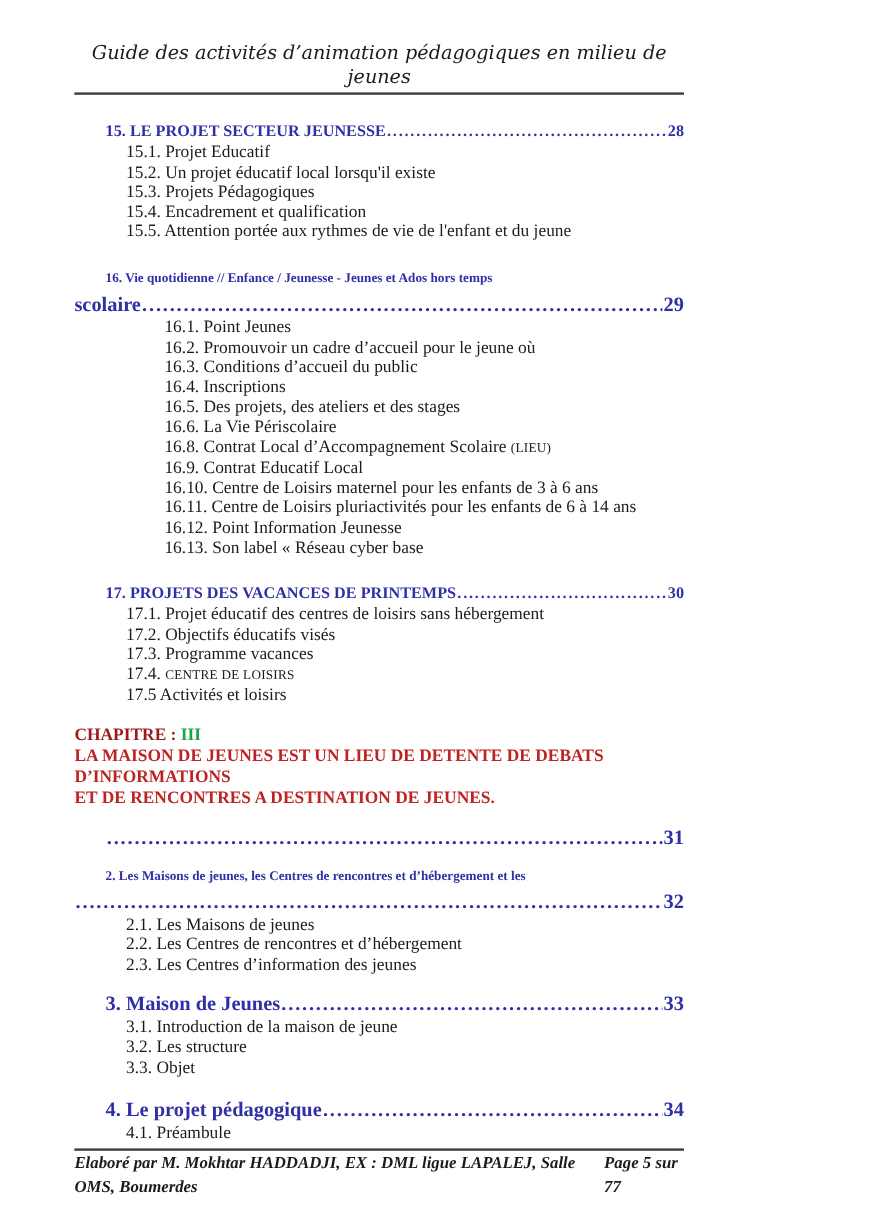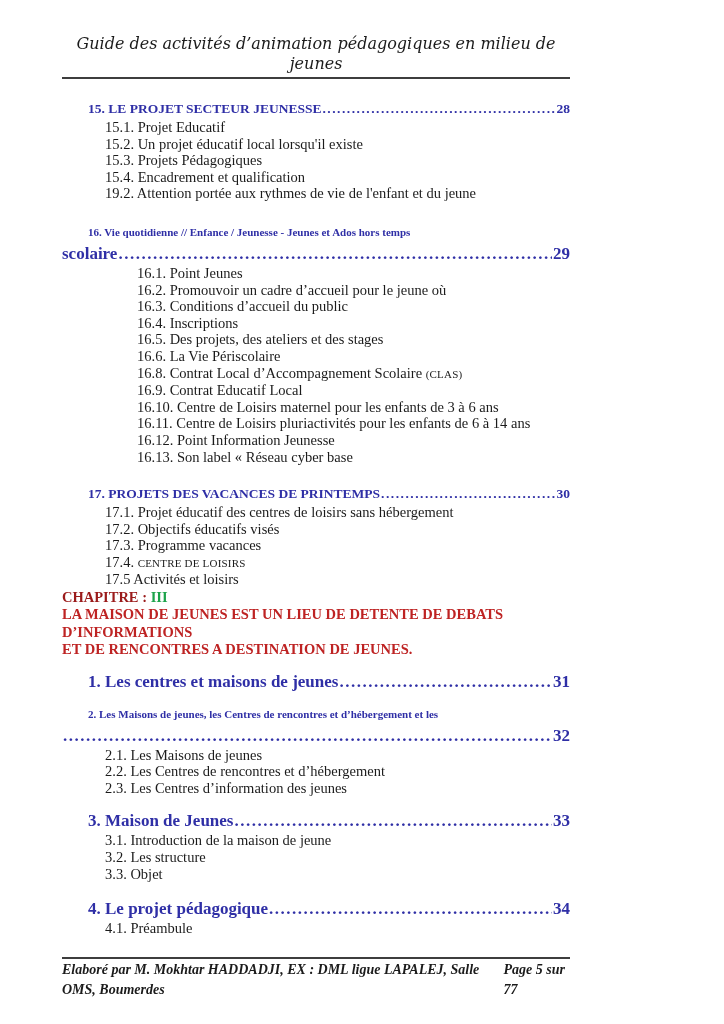--- a/index.html
+++ b/index.html
@@ -51,21 +51,21 @@
   
   .chapitre{font-size:14.5px;font-weight:bold;line-height:18px}
   .chapitre .label{color:var(--chapitre-maroon)}
   .chapitre .numeral{color:var(--numeral-green)}
   .red-title{color:var(--heading-red);font-weight:bold;font-size:14.5px;line-height:17.5px}
 
   
   .sec-15{margin-top:21px}
   .sec-16{margin-top:20px}
   .sec-17{margin-top:20px}
-  .sec-ch3{}
+  .sec-ch3{margin-top:16px}
   .sec-c1{margin-top:12px}
   .sec-c2{margin-top:12px}
   .sec-c3{margin-top:14px}
   .sec-c4{margin-top:16px}
   .items{margin-top:1px}
 
   
   .footer{position:absolute;left:62px;right:62px;top:957px}
   .footer-rule{border:none;border-top:2px solid var(--rule-color);margin:0 0 1px}
   .footer-row{
@@ -86,39 +86,39 @@
       <div class="toc-head sm">
         <span class="ht">15. LE PROJET SECTEUR JEUNESSE</span>
         <span class="leader">....................................................................................................................................................................................................................................................</span>
         <span class="pg">28</span>
       </div>
       <div class="items">
         <div class="item"><span>15.1. Projet Educatif</span></div>
         <div class="item"><span>15.2. Un projet éducatif local lorsqu'il existe</span></div>
         <div class="item"><span>15.3. Projets Pédagogiques</span></div>
         <div class="item"><span>15.4. Encadrement et qualification</span></div>
-        <div class="item"><span>19.2. Attention portée aux rythmes de vie de l'enfant et du jeune</span></div>
+        <div class="item"><span>15.5. Attention portée aux rythmes de vie de l'enfant et du jeune</span></div>
       </div>
     </div>
 
     <div class="sec-16">
       <div class="lg-line1">16. Vie quotidienne // Enfance / Jeunesse - Jeunes et Ados hors temps</div>
       <div class="toc-head lg cont">
         <span class="ht">scolaire</span>
         <span class="leader">....................................................................................................................................................................................................................................................</span>
         <span class="pg">29</span>
       </div>
       <div class="items items-16">
         <div class="item"><span>16.1. Point Jeunes</span></div>
         <div class="item"><span>16.2. Promouvoir un cadre d’accueil pour le jeune où</span></div>
         <div class="item"><span>16.3. Conditions d’accueil du public</span></div>
         <div class="item"><span>16.4. Inscriptions</span></div>
         <div class="item"><span>16.5. Des projets, des ateliers et des stages</span></div>
         <div class="item"><span>16.6. La Vie Périscolaire</span></div>
-        <div class="item"><span>16.8. Contrat Local d’Accompagnement Scolaire </span><span class="sm-note">(CLAS)</span></div>
+        <div class="item"><span>16.8. Contrat Local d’Accompagnement Scolaire </span><span class="sm-note">(LIEU)</span></div>
         <div class="item"><span>16.9. Contrat Educatif Local</span></div>
         <div class="item"><span>16.10. Centre de Loisirs maternel pour les enfants de 3 à 6 ans</span></div>
         <div class="item"><span>16.11. Centre de Loisirs pluriactivités pour les enfants de 6 à 14 ans</span></div>
         <div class="item"><span>16.12. Point Information Jeunesse</span></div>
         <div class="item"><span>16.13. Son label « Réseau cyber base</span></div>
       </div>
     </div>
 
     <div class="sec-17">
       <div class="toc-head sm">
@@ -139,21 +139,20 @@
       <div class="chapitre">
         <span class="label">CHAPITRE :</span>
         <span class="numeral">III</span>
       </div>
       <div class="red-title">LA MAISON DE JEUNES EST UN LIEU DE DETENTE DE DEBATS D’INFORMATIONS</div>
       <div class="red-title">ET DE RENCONTRES A DESTINATION DE JEUNES.</div>
     </div>
 
     <div class="sec-c1">
       <div class="toc-head lg first">
-        <span class="ht">1. Les centres et maisons de jeunes</span>
         <span class="leader">....................................................................................................................................................................................................................................................</span>
         <span class="pg">31</span>
       </div>
     </div>
 
     <div class="sec-c2">
       <div class="lg-line1">2. Les Maisons de jeunes, les Centres de rencontres et d’hébergement et les</div>
       <div class="toc-head lg cont">
         <span class="leader">....................................................................................................................................................................................................................................................</span>
         <span class="pg">32</span>

